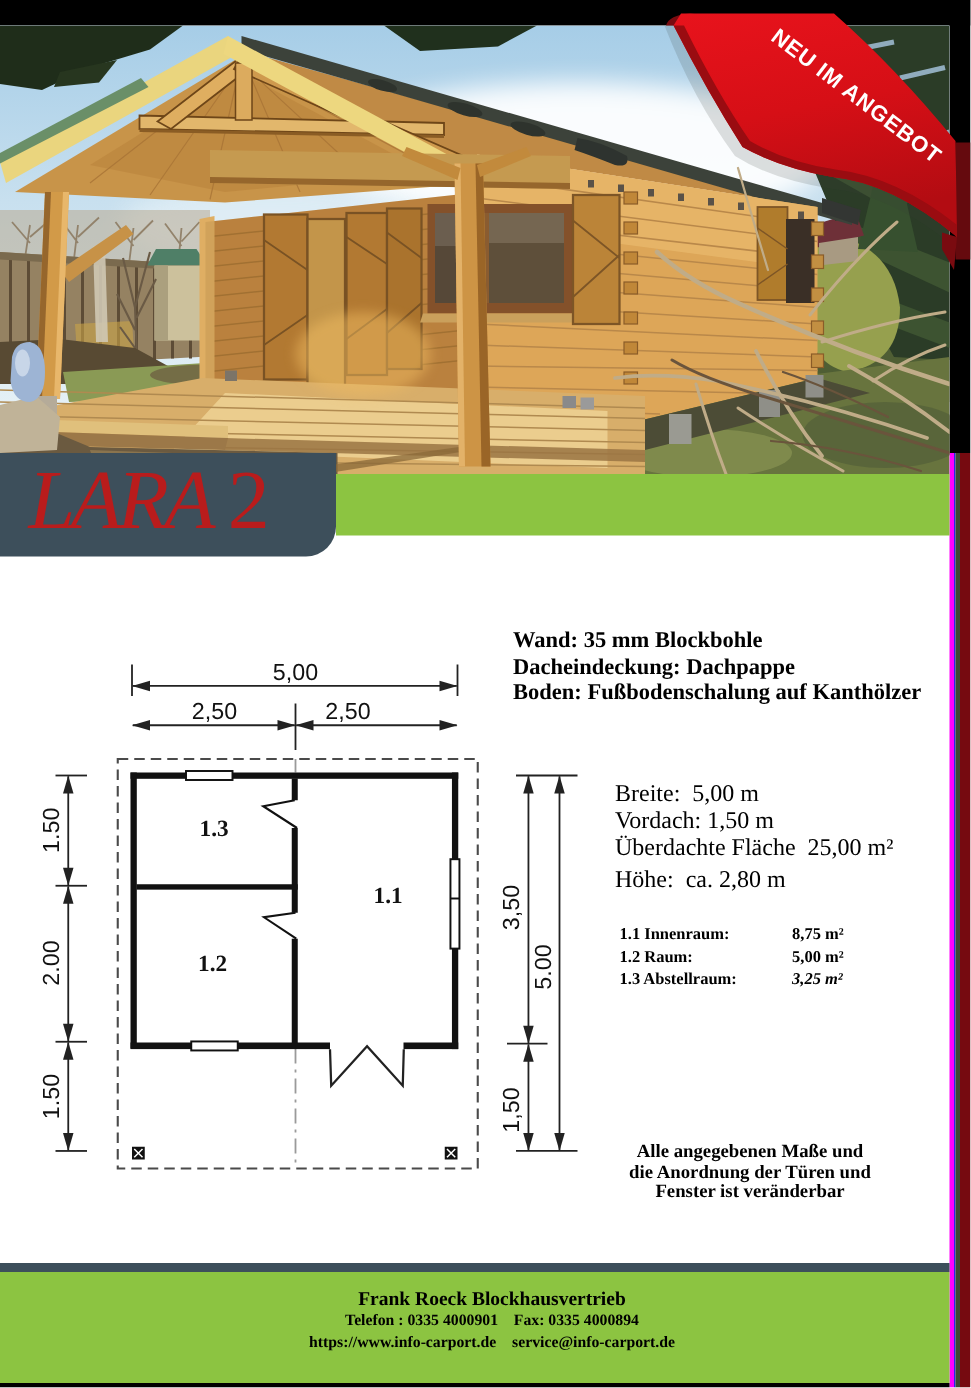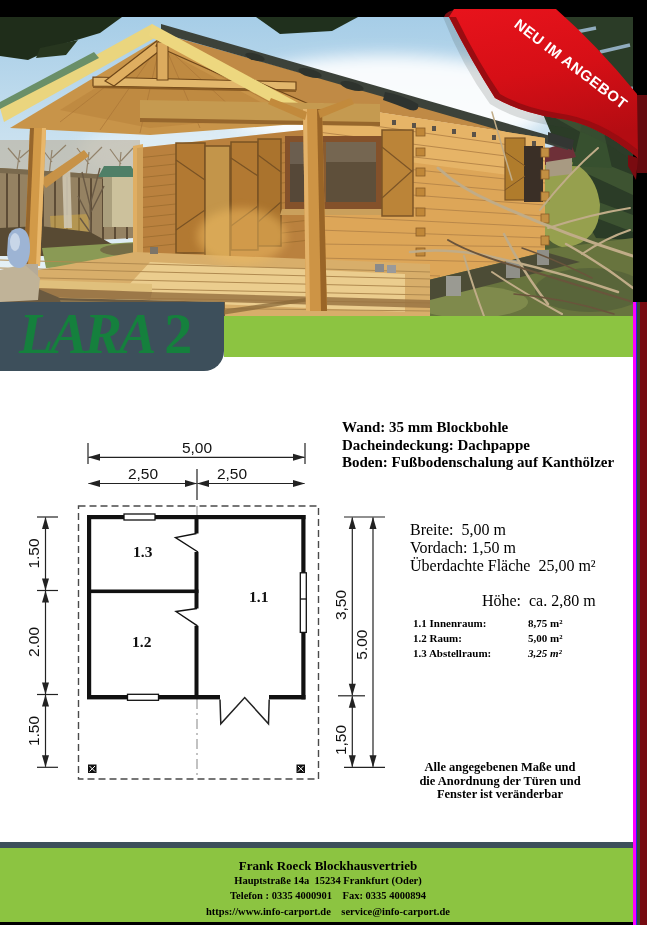--- a/index.html
+++ b/index.html
@@ -398,21 +398,21 @@
 
   <path d="M449,17 L454,9 L556,9 Q597,45 637,94 L638,158 Q595,122 555,118 Q520,112 495,98 Q472,62 449,17 Z" fill="url(#rib)"></path>
 
   <path d="M638,158 Q595,122 555,118 Q520,112 495,98 Q472,62 449,17 L456,17 Q478,62 500,94 Q524,108 557,113 Q598,118 638,150 Z" fill="#9a0c11"></path>
 
   <text x="0" y="0" transform="translate(568,68) rotate(37.3)" text-anchor="middle" font-family="Liberation Sans, sans-serif" font-size="14.8" font-weight="bold" fill="#ffffff" letter-spacing="0.6">NEU IM ANGEBOT</text>
 </svg>
 
 <div class="abs" style="left:0;top:302px;width:224px;height:68.5px;background:#3d4f5b;border-radius:0 0 20px 0;"></div>
 
-<div class="abs" style="left:19px;top:302px;width:220px;color:#15803d;font-family:'Liberation Serif',serif;font-size:56px;font-weight:bold;letter-spacing:-3px;"><span style="font-style:italic;">LARA</span> <span>2</span></div>
+<div class="abs" style="left:19px;top:302px;width:220px;color:#b91c1c;font-family:'Liberation Serif',serif;font-size:56px;font-weight:normal;letter-spacing:-3px;"><span style="font-style:italic;">LARA</span> <span>2</span></div>
 
 <div class="abs" style="left:224px;top:316.4px;width:409px;height:41px;background:#8cc441;"></div>
 
 <div class="abs" style="left:342px;top:419px;font-family:'Liberation Serif',serif;font-size:15px;font-weight:bold;line-height:17.5px;color:#000;white-space:nowrap;">
 Wand: 35 mm Blockbohle<br>
 Dacheindeckung: Dachpappe<br>
 Boden: Fußbodenschalung auf Kanthölzer
 </div>
 
 <svg class="abs" style="left:0;top:430px;" width="400" height="360" viewBox="0 430 400 360">
@@ -520,37 +520,36 @@
     <text x="249" y="602">1.1</text>
 
     <text x="132" y="647">1.2</text>
   </g>
 </svg>
 
 <div class="abs" style="left:410px;top:521px;font-family:'Liberation Serif',serif;font-size:16px;font-weight:normal;color:#000;white-space:nowrap;line-height:18px;">
 <div>Breite:&nbsp; 5,00 m</div>
 <div>Vordach: 1,50 m</div>
 <div>Überdachte Fläche&nbsp; 25,00 m²</div>
-<div style="margin-top:17px;text-align:right;">Höhe:&nbsp; ca. 2,80 m</div>
+<div style="margin-top:3px;">Höhe:&nbsp; ca. 2,80 m</div>
 </div>
 
 <div class="abs" style="left:413px;top:616px;font-family:'Liberation Serif',serif;font-size:11px;font-weight:bold;color:#000;white-space:nowrap;line-height:14.8px;">
 <div style="position:relative;">1.1 Innenraum:<span style="position:absolute;left:115px;">8,75 m²</span></div>
 <div style="position:relative;">1.2 Raum:<span style="position:absolute;left:115px;">5,00 m²</span></div>
 <div style="position:relative;">1.3 Abstellraum:<span style="position:absolute;left:115px;font-style:italic;">3,25 m²</span></div>
 </div>
 
 <div class="abs" style="left:390px;top:761px;width:220px;text-align:center;font-family:'Liberation Serif',serif;font-size:12.5px;font-weight:bold;color:#000;line-height:13.6px;">
 Alle angegebenen Maße und<br>
 die Anordnung der Türen und<br>
 Fenster ist veränderbar
 </div>
 
 <div class="abs" style="left:0;top:842px;width:633px;height:6px;background:#3d4f5b;"></div>
 
 <div class="abs" style="left:0;top:848px;width:633px;height:74px;background:#8cc441;"></div>
 
 <div class="abs" style="left:22px;top:858px;width:612px;text-align:center;font-family:'Liberation Serif',serif;font-weight:bold;color:#000;">
 <div style="font-size:13px;line-height:15px;">Frank Roeck Blockhausvertrieb</div>
-<div style="font-size:10.5px;line-height:15.4px;">Hauptstraße 14a&nbsp; 15234 Frankfurt (Oder)</div>
 <div style="font-size:10.5px;line-height:15.4px;">Telefon : 0335 4000901&nbsp;&nbsp;&nbsp; Fax: 0335 4000894</div>
 <div style="font-size:10.5px;line-height:15.4px;">https://www.info-carport.de&nbsp;&nbsp;&nbsp; service@info-carport.de</div>
 </div>
 
 </body></html>

